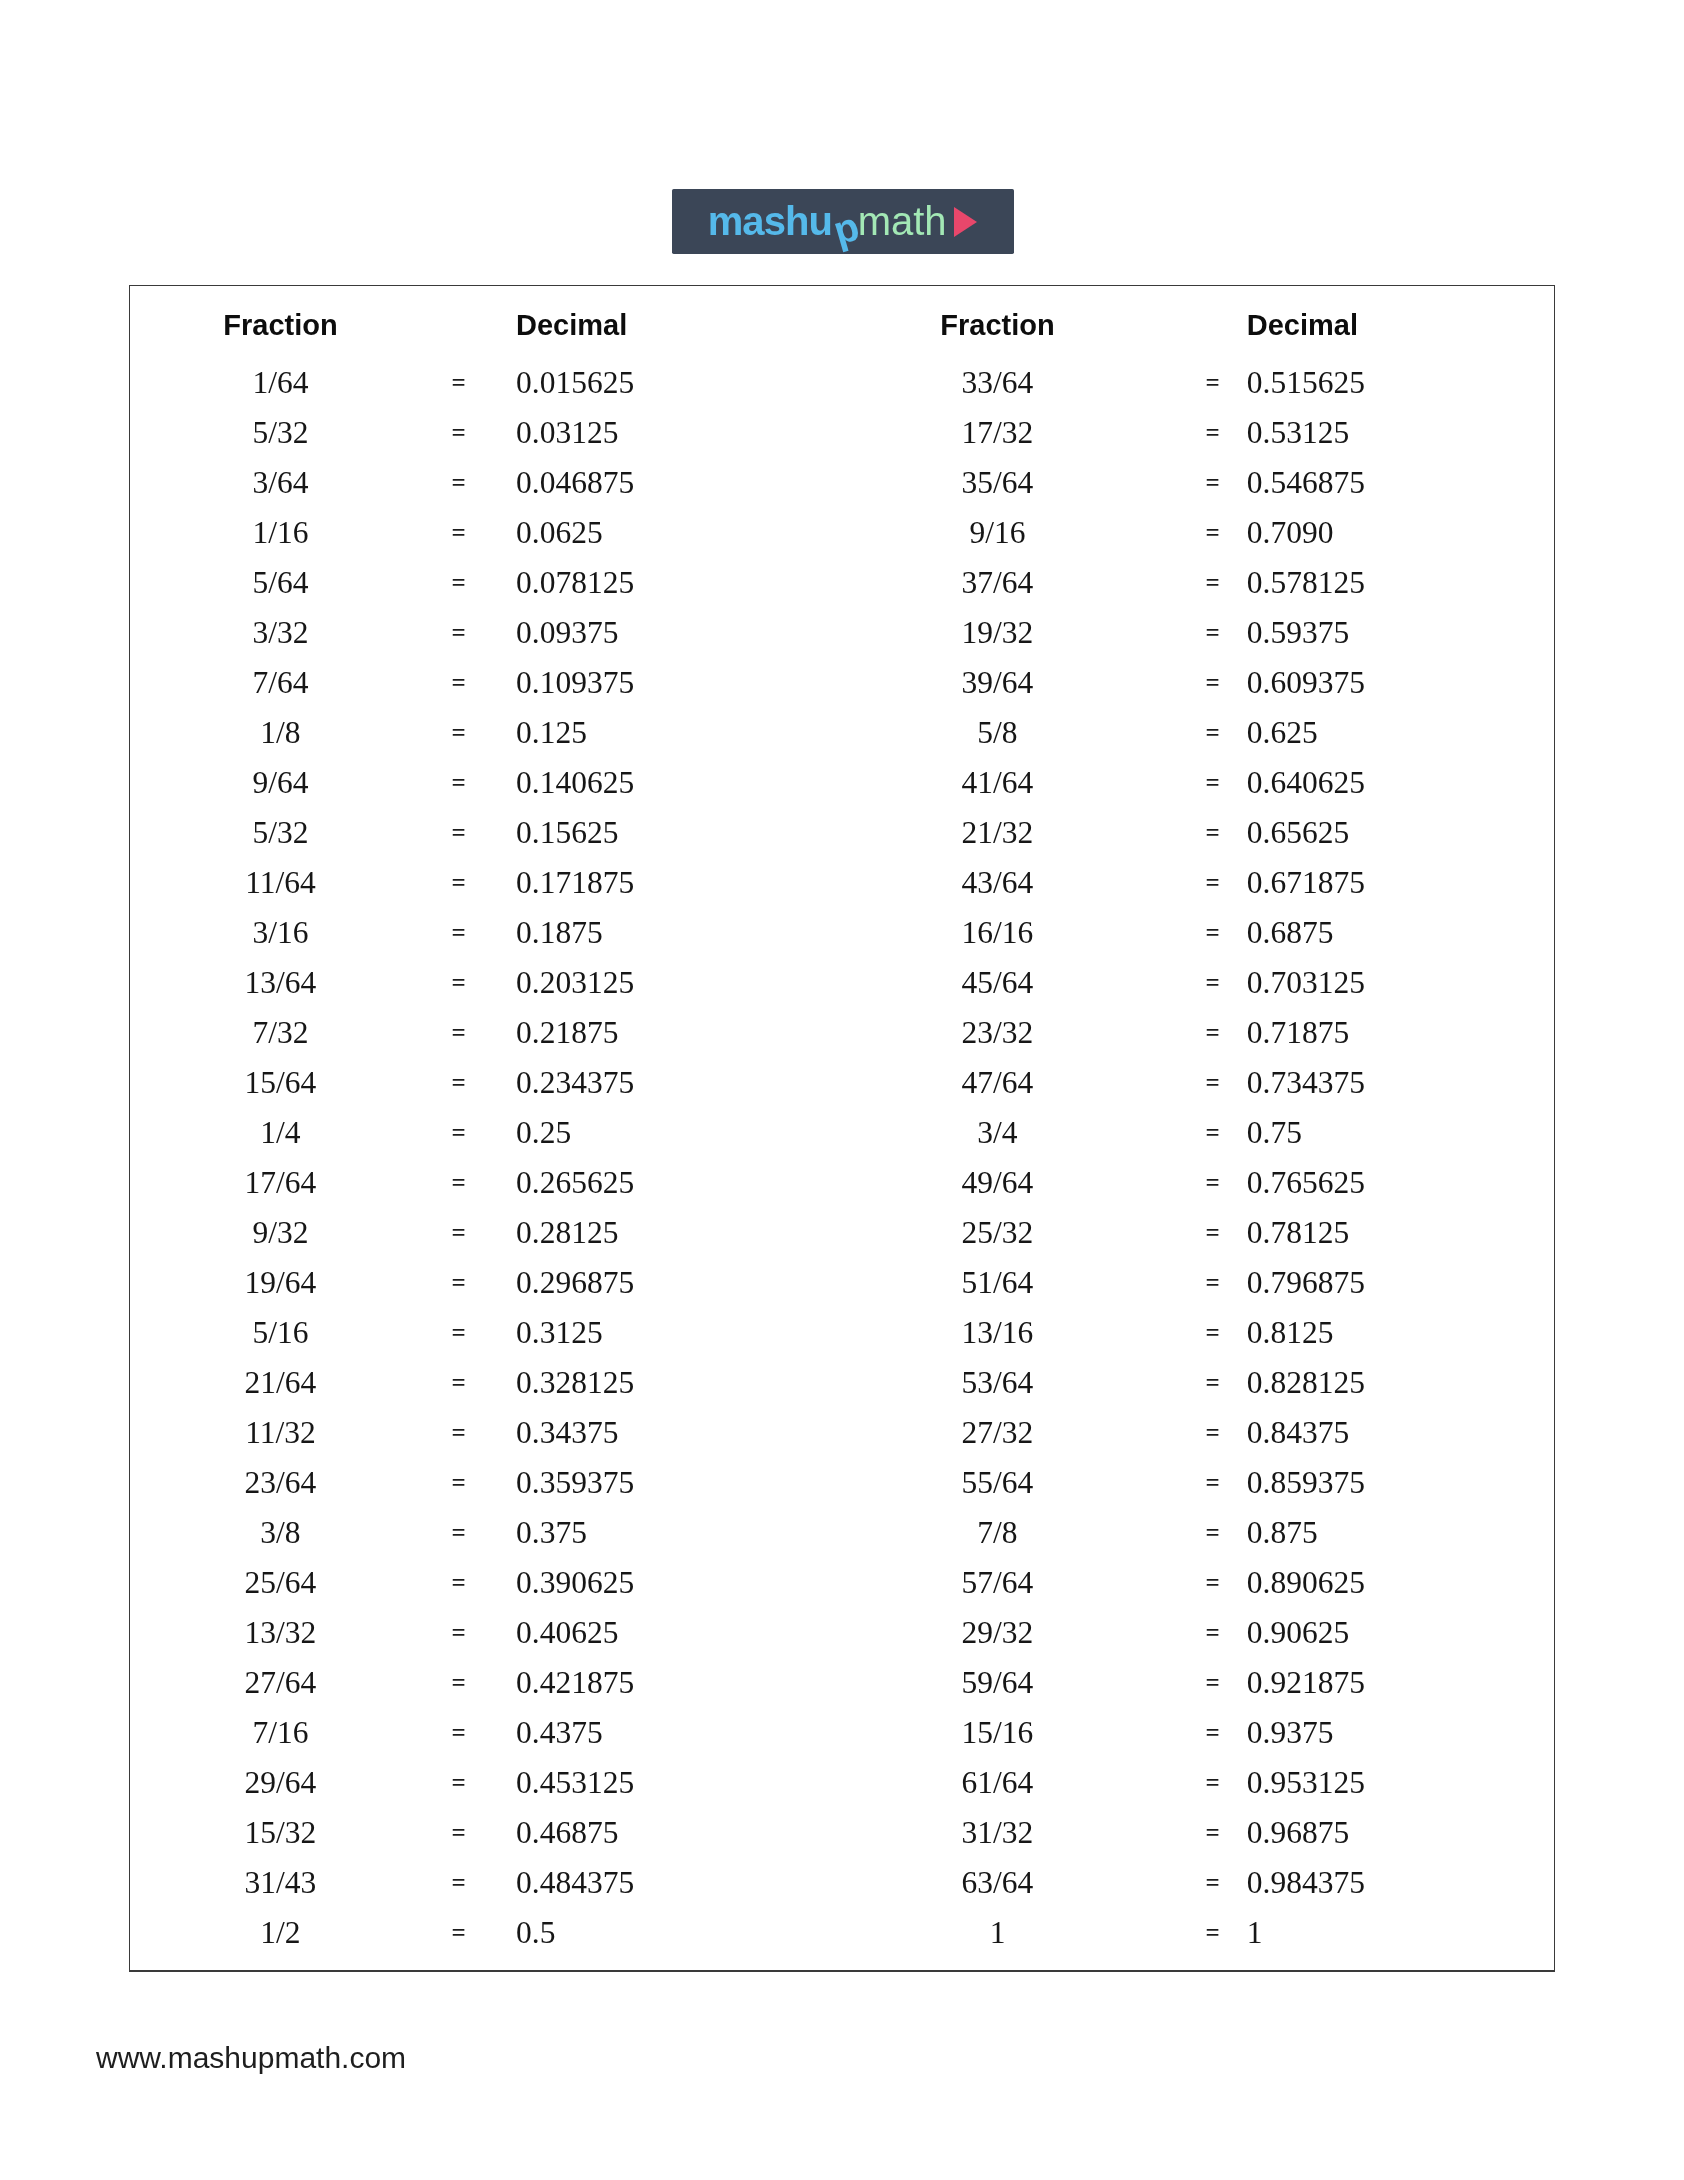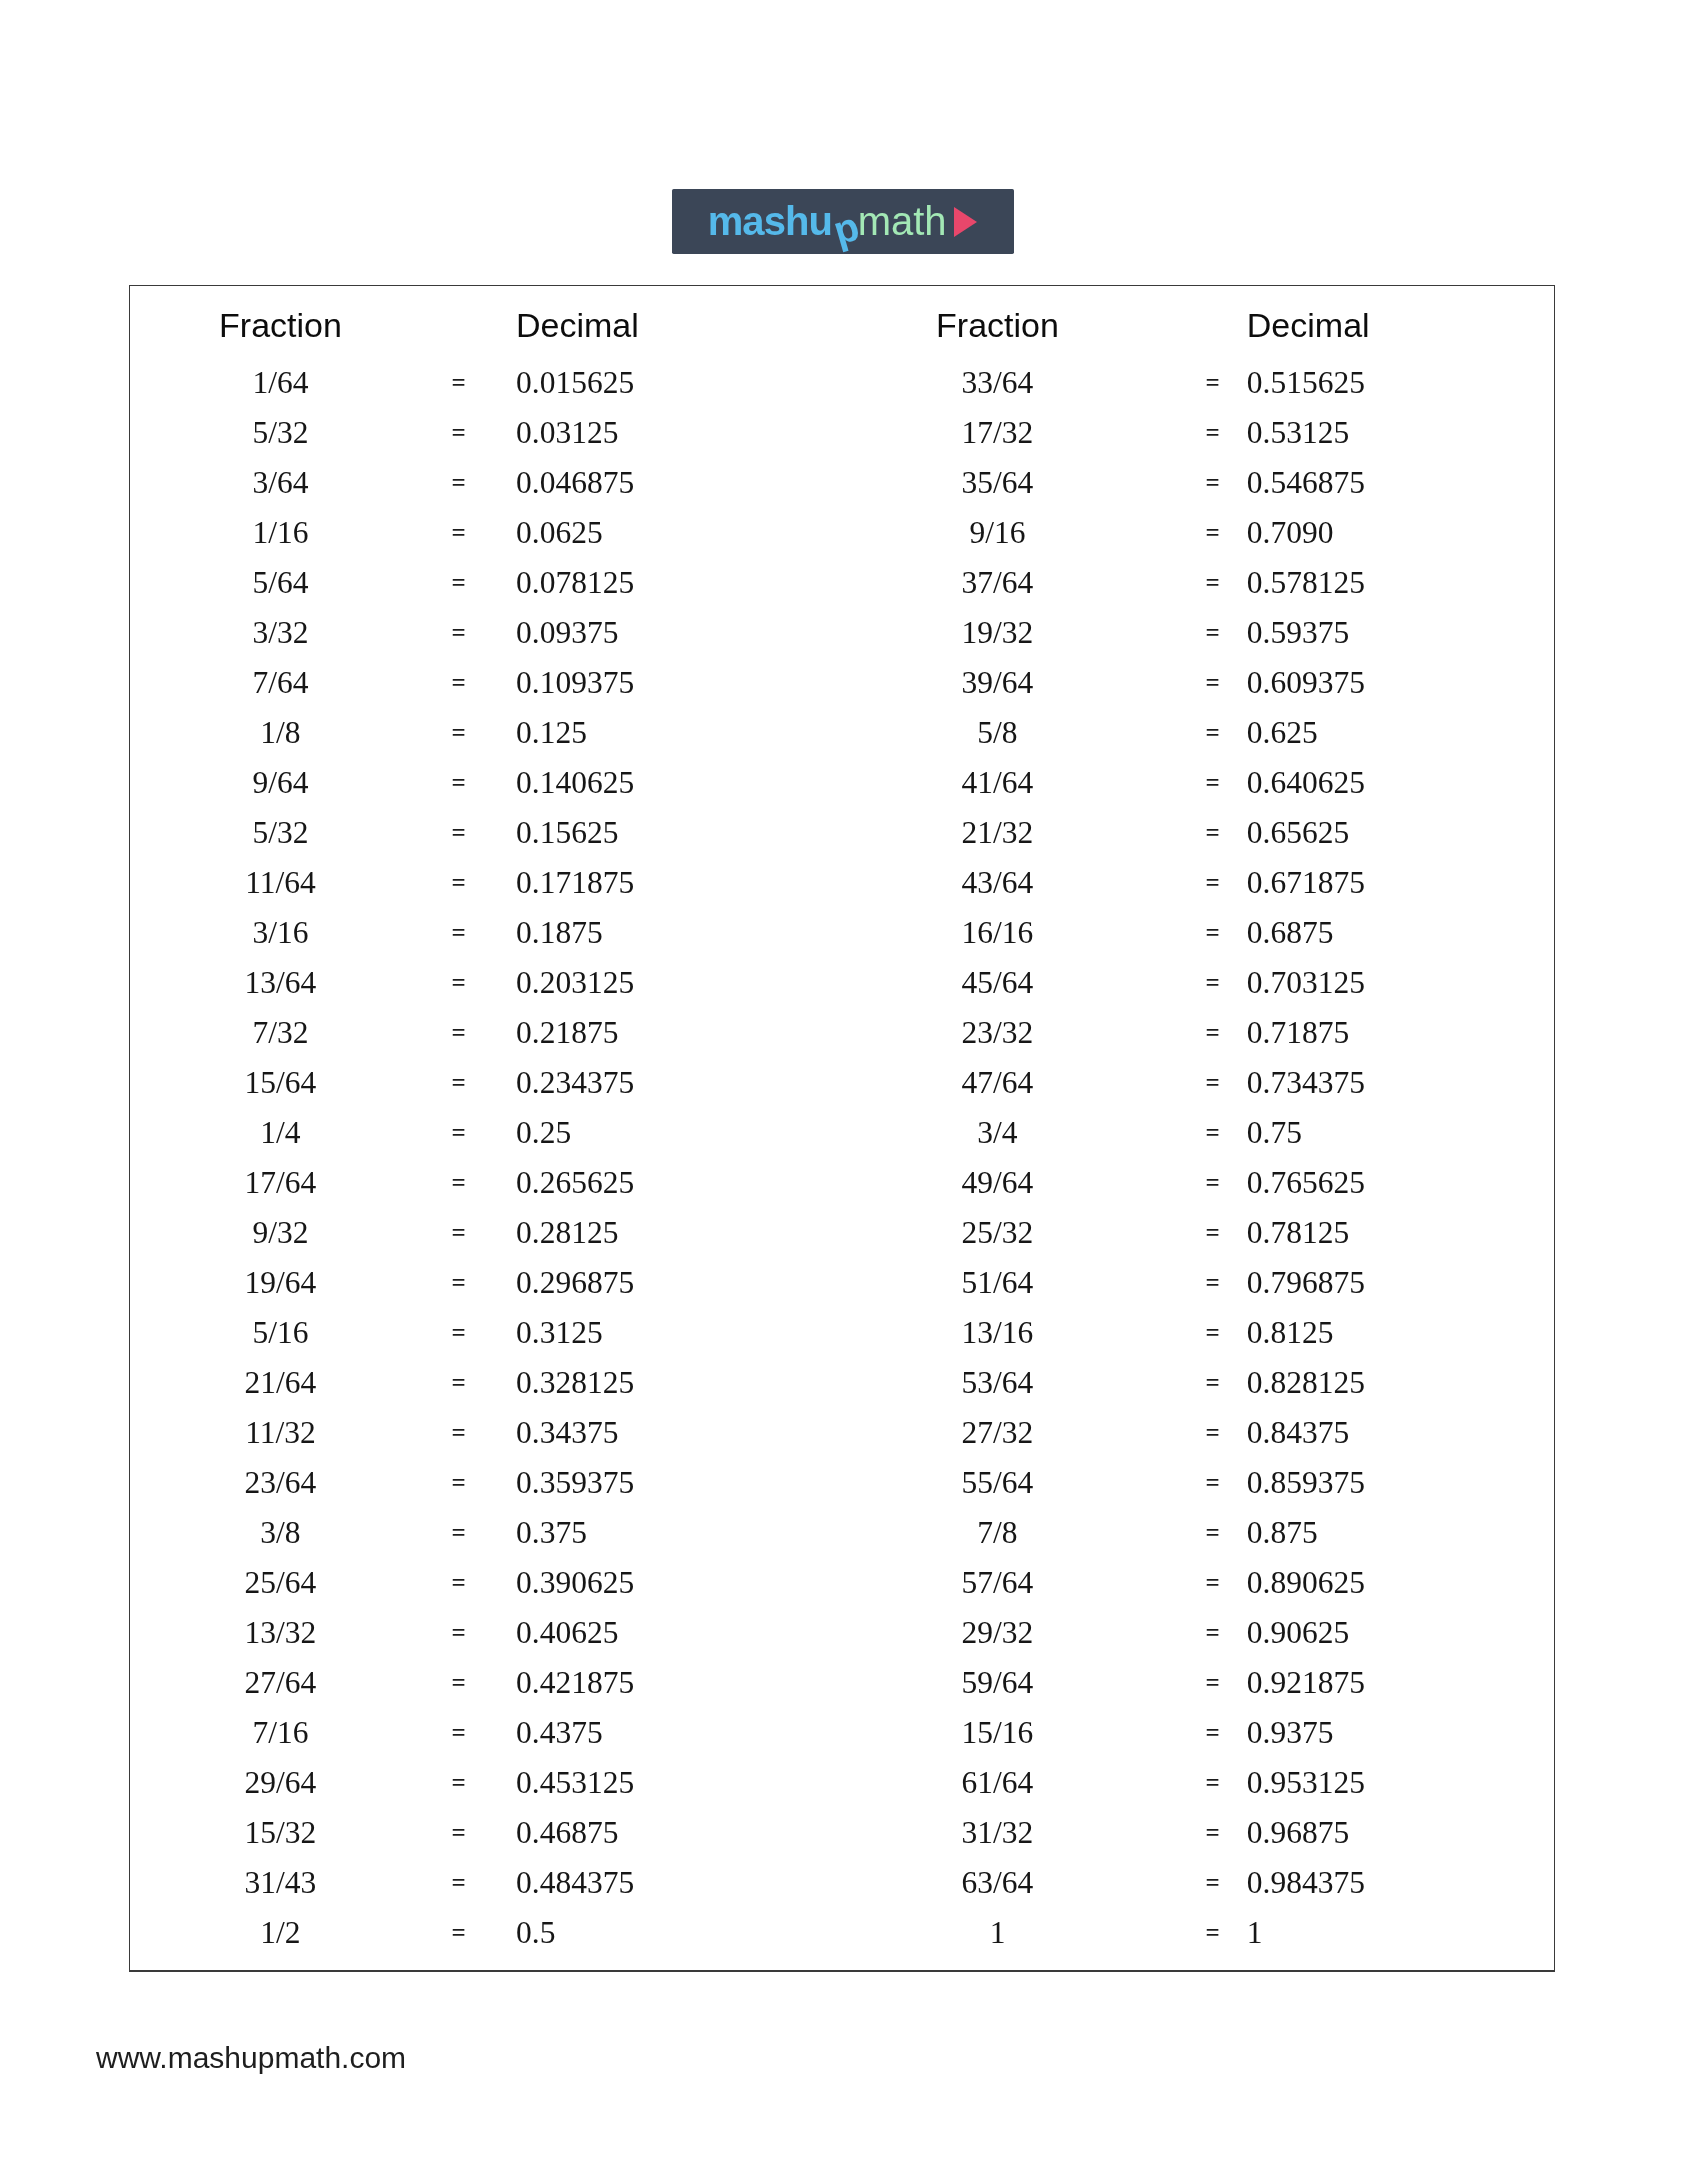--- a/index.html
+++ b/index.html
@@ -77,22 +77,22 @@
     border-bottom-width: 2.6px;
     background: #ffffff;
   }
   .grid-row {
     display: grid;
     grid-template-columns: 301px 55px 324px 375px 55px 1fr;
     align-items: center;
   }
   .header-row { height: 65px; padding-top: 6.8px; }
   .header-row .hdr {
-    font-size: 34px;
-    font-weight: 400;
+    font-size: 29px;
+    font-weight: 700;
     color: #0d0d0d;
   }
   .hdr.centered { text-align: center; }
   .hdr.left-pad-big { padding-left: 30px; }
   .hdr.left-pad-sm { padding-left: 6.8px; }
 
   .data-row { height: 50px; }
   .cell { font-size: 31.5px; color: #161616; }
   .cell.frac { text-align: center; }
   .cell.eq {

